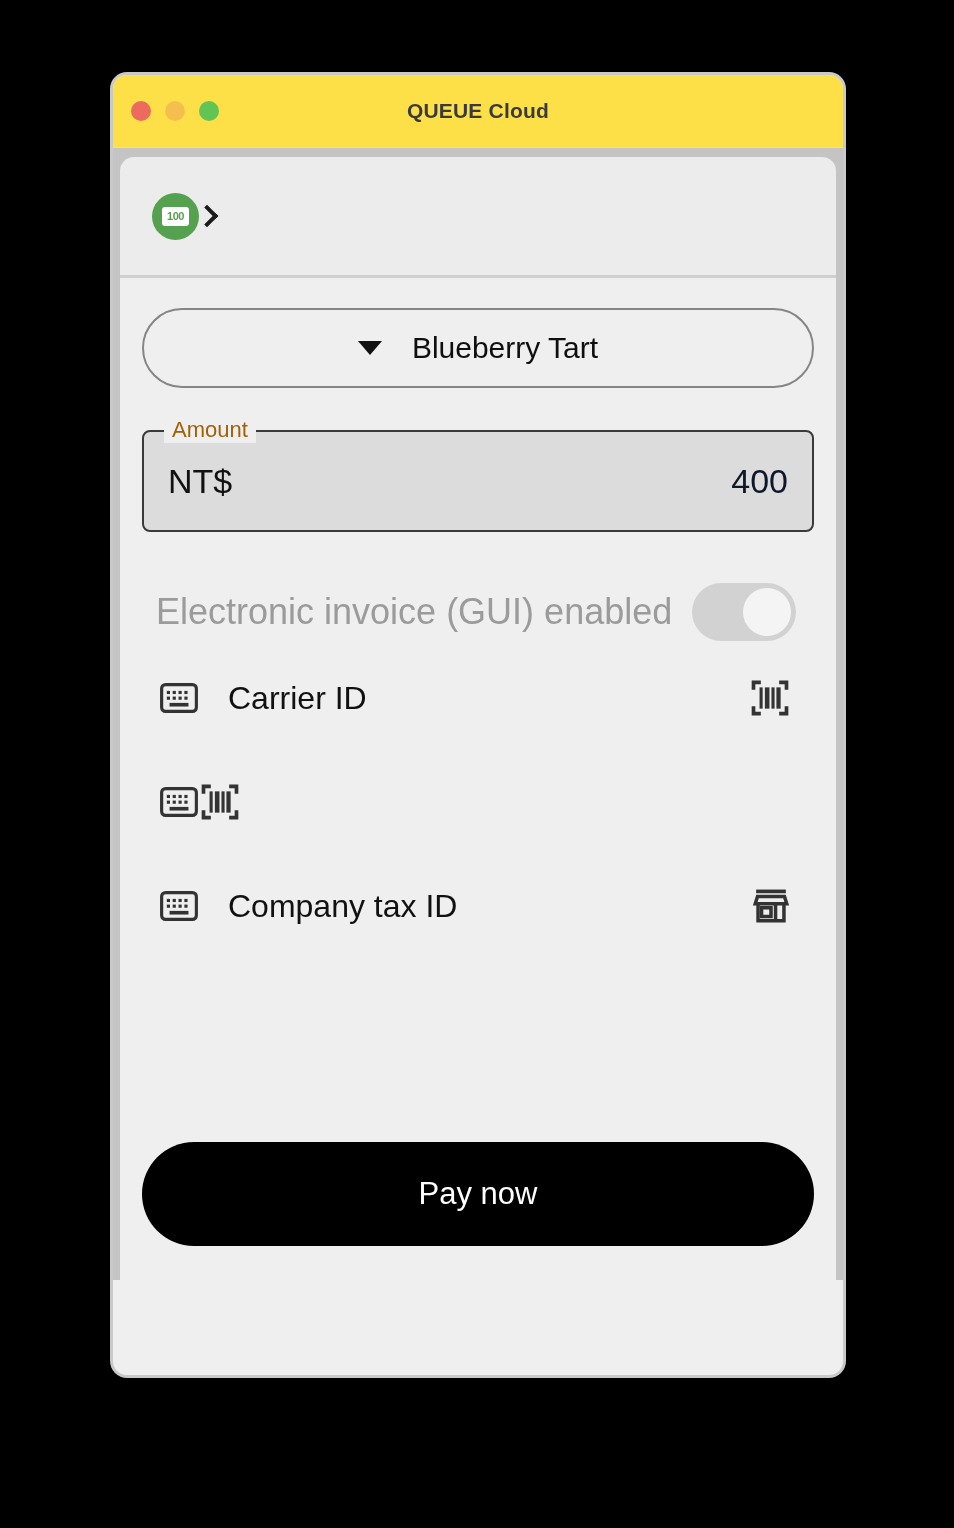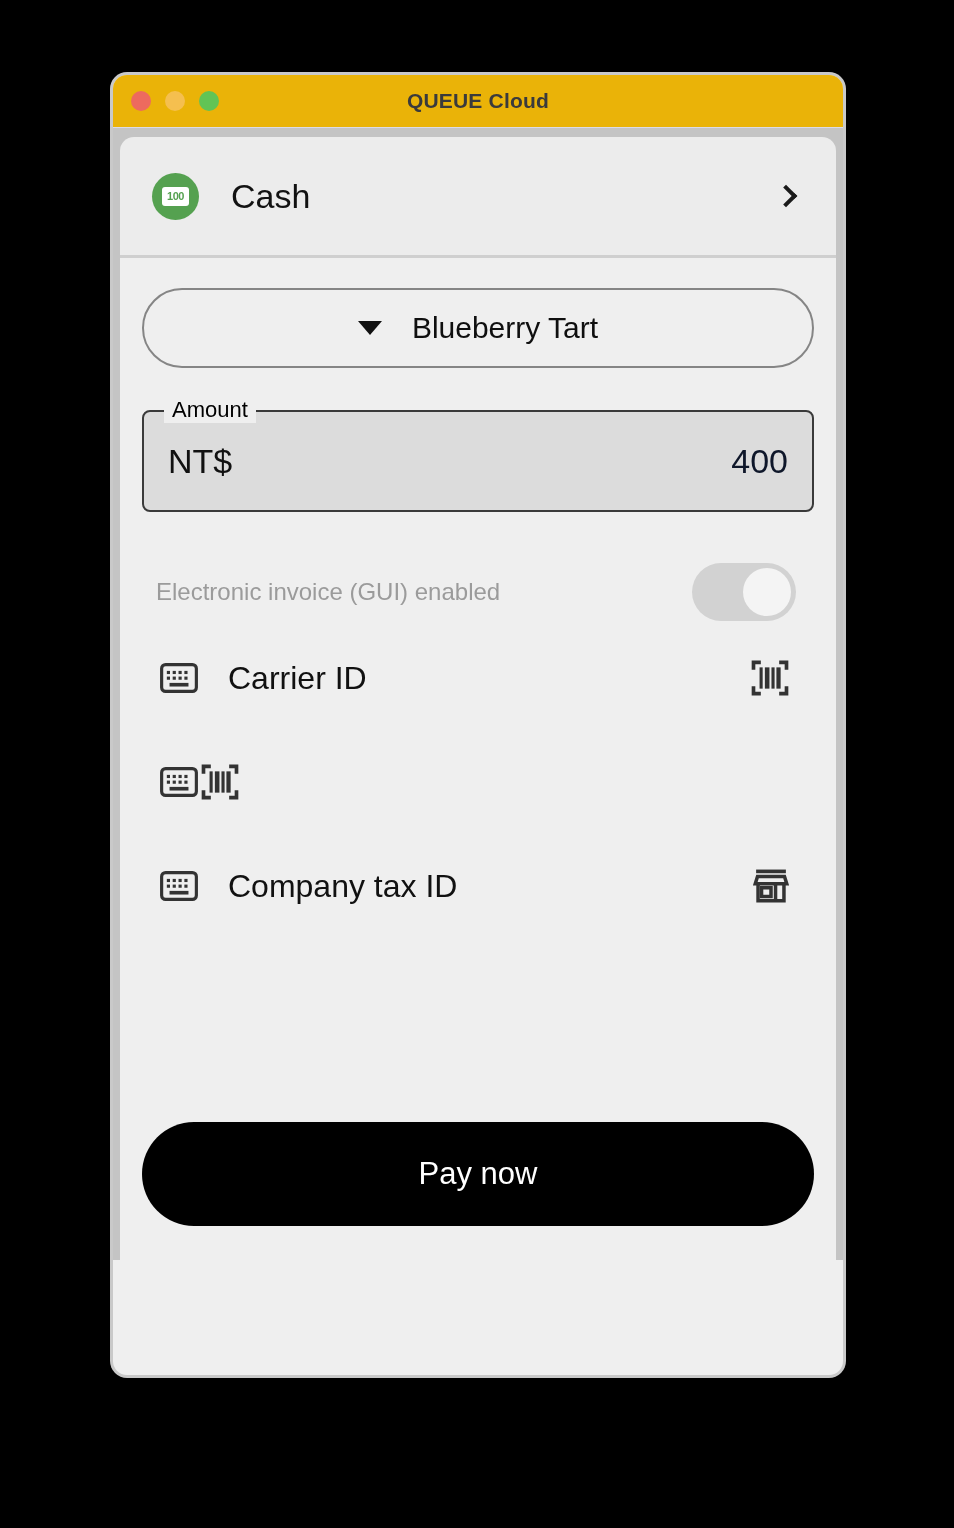--- a/index.html
+++ b/index.html
@@ -17,22 +17,22 @@
     width: 730px; height: 1300px;
     border-radius: 14px;
     background: #efefef;
     overflow: hidden;
     box-shadow: 0 0 0 3px #c9c9c9;
   }
 
   
   .titlebar {
     position: relative;
-    height: 53px;
-    background: #eab308;
+    height: 73px;
+    background: #fde047;
     border-bottom: 1px solid #dcdce6;
     display: flex;
     align-items: center;
   }
   .traffic {
     display: flex;
     gap: 14px;
     margin-left: 18px;
   }
   .dot { width: 20px; height: 20px; border-radius: 50%; }
@@ -182,36 +182,36 @@
     padding: 0 24px;
     cursor: text;
     text-align: right;
   }
   .amount-legend {
     position: absolute;
     top: -13px; left: 22px;
     background: #efefef;
     padding: 0 8px;
     font-size: 22px;
-    color: #000000;
+    color: #a16207;
     text-align: right;
   }
   .amount-prefix { font-size: 34px; color: #111111; }
   .amount-value  { font-size: 34px; color: #0f172a; }
 
   
   .toggle-row {
     margin-top: 46px;
     display: flex;
     align-items: center;
     justify-content: space-between;
     padding: 0 18px 0 14px;
     height: 68px;
   }
-  .toggle-label { font-size: 24px; color: #9b9b9b; }
+  .toggle-label { font-size: 36px; color: #9b9b9b; }
   .switch {
     width: 104px; height: 58px;
     border-radius: 29px;
     background: #d2d2d2;
     position: relative;
     cursor: pointer;
     flex: 0 0 auto;
   }
   .switch .knob {
     position: absolute;
@@ -271,21 +271,20 @@
 
 
   <div class="gutter-strip"></div>
 
   <div class="body-area">
 
     <div class="method-card">
       <div class="method-icon">
         <div class="money-note">100</div>
       </div>
-      <div class="method-label">Cash</div>
       <div class="chevron-right"></div>
     </div>
     <div class="card-divider"></div>
 
     <div class="content">
 
       <div class="dropdown">
         <div class="caret-down"></div>
         <div class="dropdown-value">Blueberry Tart</div>
       </div>

